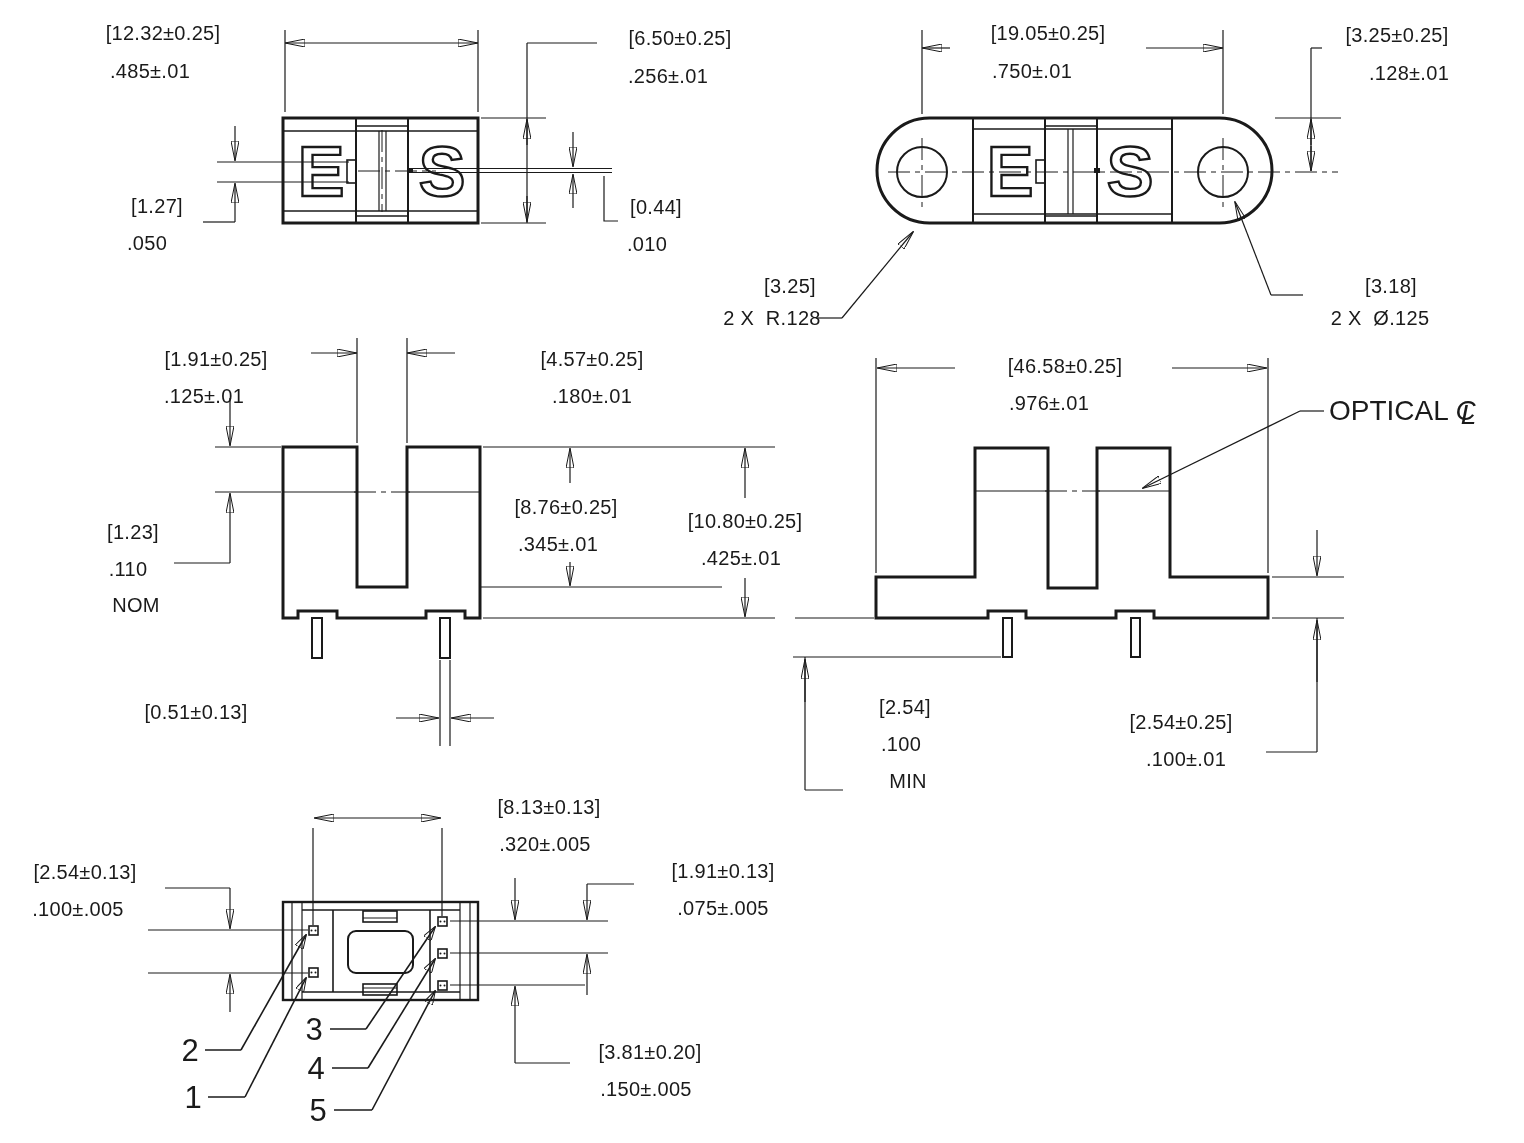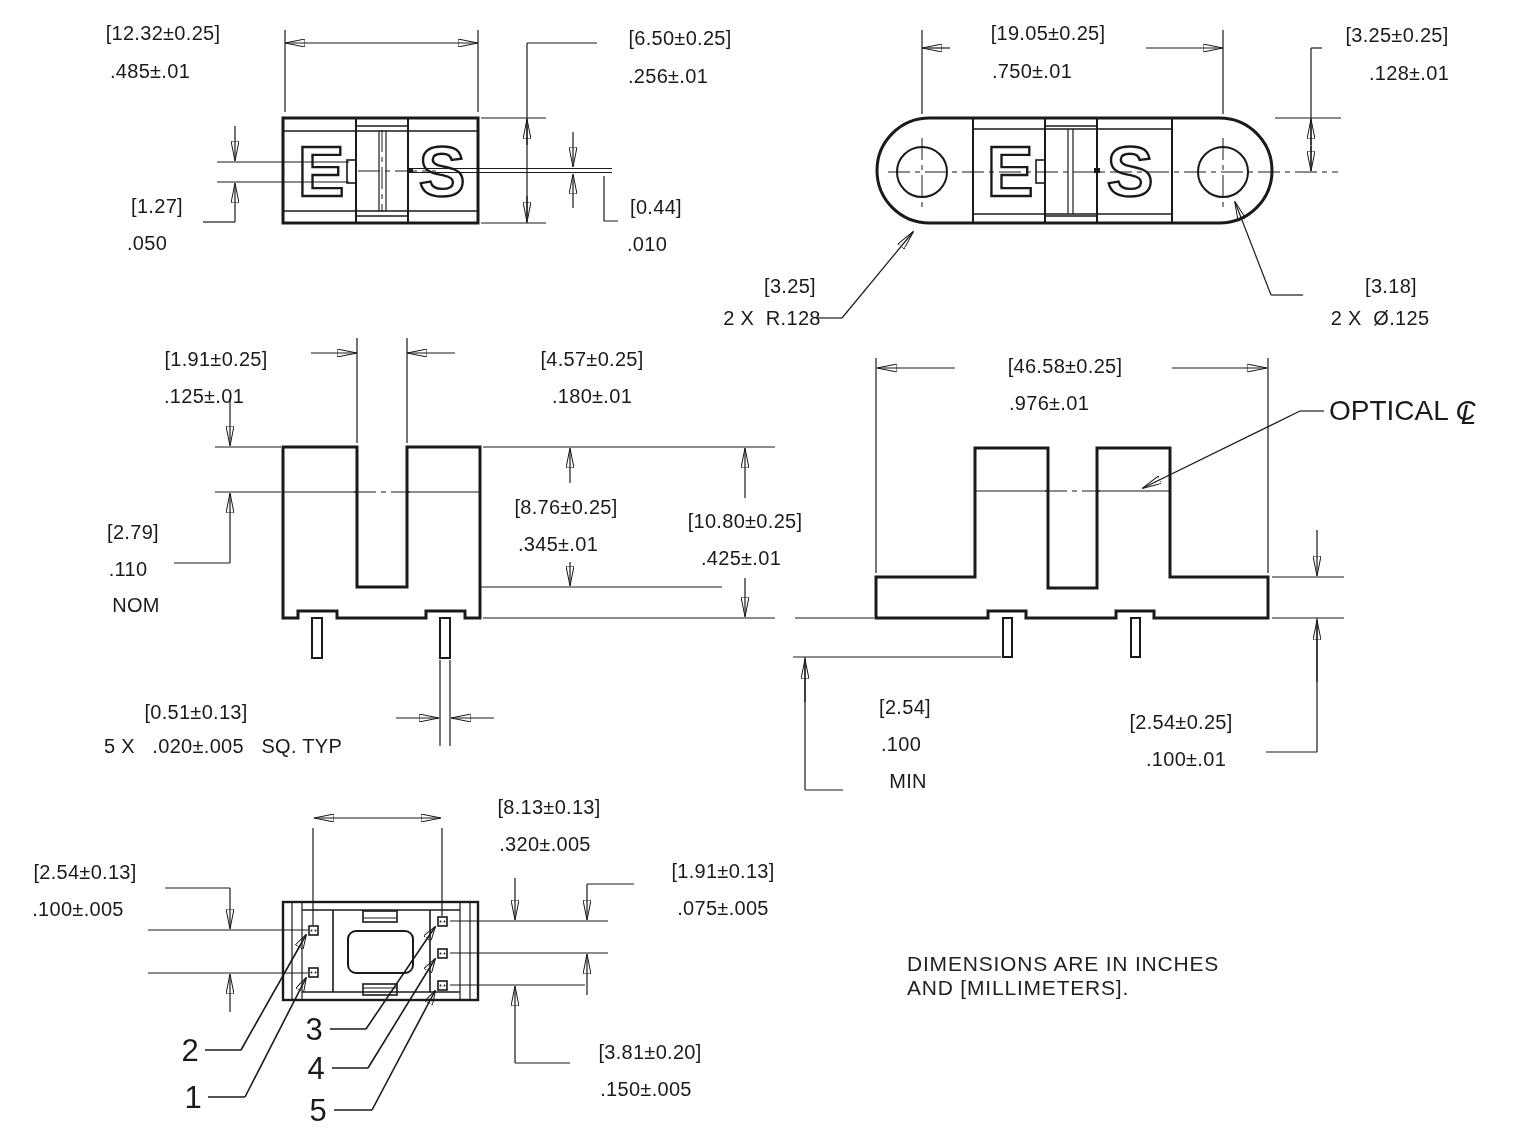--- a/index.html
+++ b/index.html
@@ -273,29 +273,28 @@
 <div class="dim" style="left:1409px;top:73px">.128±.01</div>
 <div class="dim" style="left:790px;top:286px">[3.25]</div>
 <div class="dim" style="left:772px;top:318px">2 X  R.128</div>
 <div class="dim" style="left:1391px;top:286px">[3.18]</div>
 <div class="dim" style="left:1380px;top:318px">2 X  Ø.125</div>
 
 <div class="dim" style="left:216px;top:359px">[1.91±0.25]</div>
 <div class="dim" style="left:204px;top:396px">.125±.01</div>
 <div class="dim" style="left:592px;top:359px">[4.57±0.25]</div>
 <div class="dim" style="left:592px;top:396px">.180±.01</div>
-<div class="dim" style="left:133px;top:532px">[2.79]</div>
+<div class="dim" style="left:133px;top:532px">[1.23]</div>
 <div class="dim" style="left:128px;top:569px">.110</div>
 <div class="dim" style="left:136px;top:605px">NOM</div>
 <div class="dim" style="left:566px;top:507px">[8.76±0.25]</div>
 <div class="dim" style="left:558px;top:544px">.345±.01</div>
 <div class="dim" style="left:745px;top:521px">[10.80±0.25]</div>
 <div class="dim" style="left:741px;top:558px">.425±.01</div>
 <div class="dim" style="left:196px;top:712px">[0.51±0.13]</div>
-<div class="dim" style="left:223px;top:746px">5 X   .020±.005   SQ. TYP</div>
 
 <div class="dim" style="left:1065px;top:366px">[46.58±0.25]</div>
 <div class="dim" style="left:1049px;top:403px">.976±.01</div>
 <div class="dim-left" style="left:1329px;top:411px"><span>OPTICAL </span><span class="clsym"><span>C</span><span class="cll">L</span></span></div>
 <div class="dim" style="left:905px;top:707px">[2.54]</div>
 <div class="dim" style="left:901px;top:744px">.100</div>
 <div class="dim" style="left:908px;top:781px">MIN</div>
 <div class="dim" style="left:1181px;top:722px">[2.54±0.25]</div>
 <div class="dim" style="left:1186px;top:759px">.100±.01</div>
 
@@ -307,16 +306,14 @@
 <div class="dim" style="left:723px;top:908px">.075±.005</div>
 <div class="dim" style="left:650px;top:1052px">[3.81±0.20]</div>
 <div class="dim" style="left:646px;top:1089px">.150±.005</div>
 
 <div class="pinnum" style="left:193px;top:1098px">1</div>
 <div class="pinnum" style="left:190px;top:1051px">2</div>
 <div class="pinnum" style="left:314px;top:1030px">3</div>
 <div class="pinnum" style="left:316px;top:1069px">4</div>
 <div class="pinnum" style="left:318px;top:1111px">5</div>
 
-<div class="notes"><span>DIMENSIONS ARE IN INCHES</span>
-<span>AND [MILLIMETERS].</span></div>
 
 </div>
 
 </body></html>

